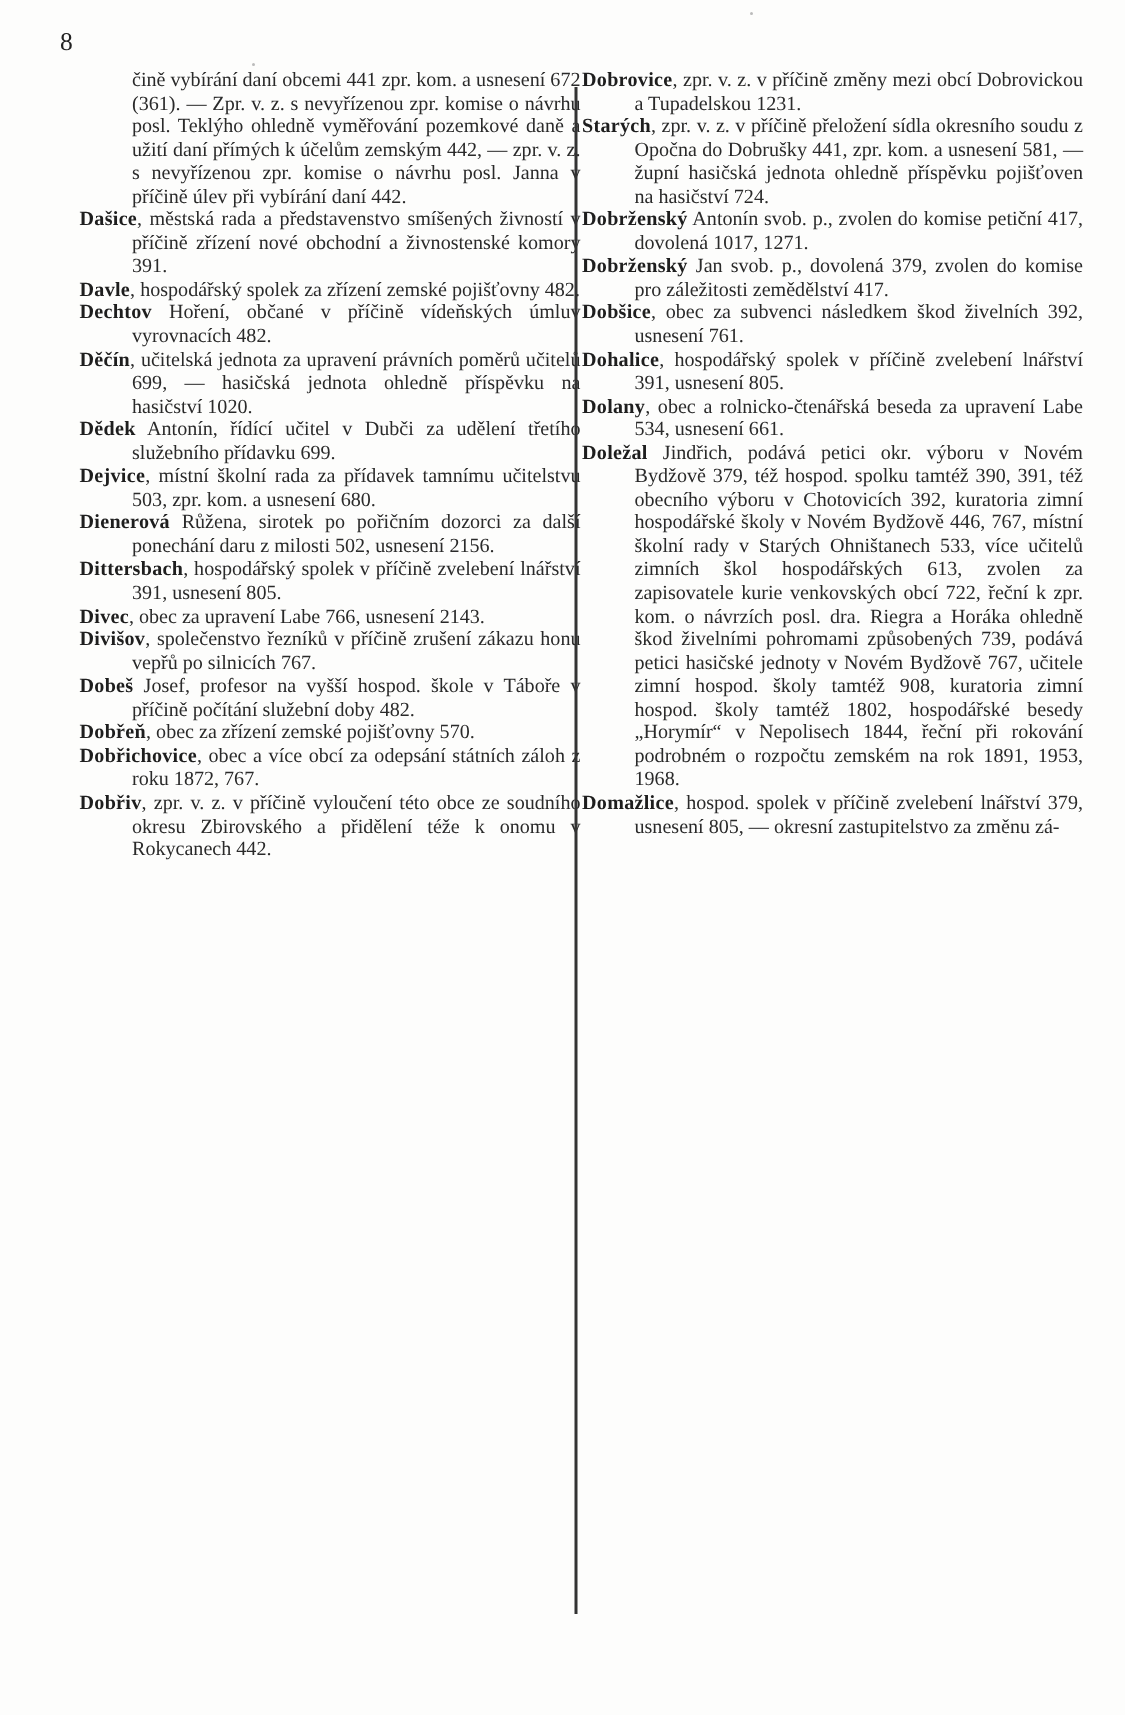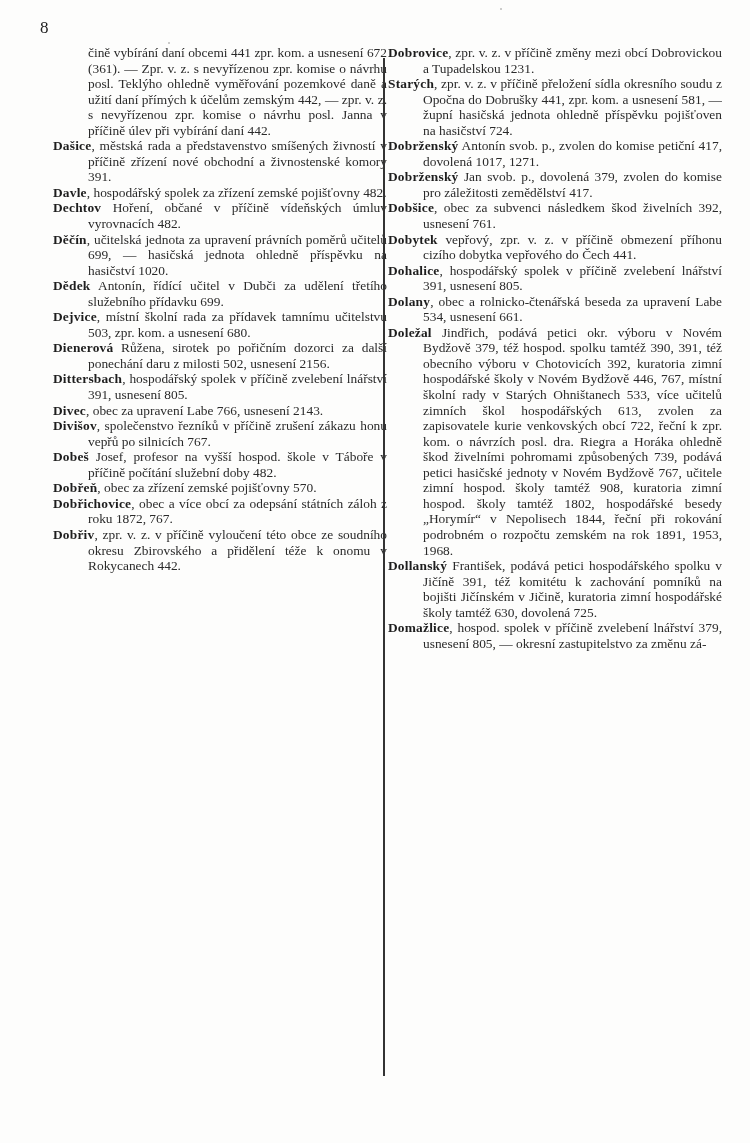--- a/index.html
+++ b/index.html
@@ -59,23 +59,21 @@
 
 <div class="divider"></div>
 
 <div class="col col-right">
   <div id="right-entries">
       <p class="entry"><span class="head">Dobrovice</span><span>, zpr. v. z. v příčině změny mezi obcí Dobrovickou a Tupadelskou 1231.</span></p>
       <p class="entry"><span class="head">Starých</span><span>, zpr. v. z. v příčině přeložení sídla okresního soudu z Opočna do Dobrušky 441, zpr. kom. a usnesení 581, — župní hasičská jednota ohledně příspěvku pojišťoven na hasičství 724.</span></p>
       <p class="entry"><span class="head">Dobrženský</span><span> Antonín svob. p., zvolen do komise petiční 417, dovolená 1017, 1271.</span></p>
       <p class="entry"><span class="head">Dobrženský</span><span> Jan svob. p., dovolená 379, zvolen do komise pro záležitosti zemědělství 417.</span></p>
       <p class="entry"><span class="head">Dobšice</span><span>, obec za subvenci následkem škod živelních 392, usnesení 761.</span></p>
-      <p class="entry"><span class="head">Dobytek</span><span> vepřový, zpr. v. z. v příčině obmezení příhonu cizího dobytka vepřového do Čech 441.</span></p>
       <p class="entry"><span class="head">Dohalice</span><span>, hospodářský spolek v příčině zvelebení lnářství 391, usnesení 805.</span></p>
       <p class="entry"><span class="head">Dolany</span><span>, obec a rolnicko-čtenářská beseda za upravení Labe 534, usnesení 661.</span></p>
       <p class="entry"><span class="head">Doležal</span><span> Jindřich, podává petici okr. výboru v Novém Bydžově 379, též hospod. spolku tamtéž 390, 391, též obecního výboru v Chotovicích 392, kuratoria zimní hospodářské školy v Novém Bydžově 446, 767, místní školní rady v Starých Ohništanech 533, více učitelů zimních škol hospodářských 613, zvolen za zapisovatele kurie venkovských obcí 722, řeční k zpr. kom. o návrzích posl. dra. Riegra a Horáka ohledně škod živelními pohromami způsobených 739, podává petici hasičské jednoty v Novém Bydžově 767, učitele zimní hospod. školy tamtéž 908, kuratoria zimní hospod. školy tamtéž 1802, hospodářské besedy „Horymír“ v Nepolisech 1844, řeční při rokování podrobném o rozpočtu zemském na rok 1891, 1953, 1968.</span></p>
-      <p class="entry"><span class="head">Dollanský</span><span> František, podává petici hospodářského spolku v Jičíně 391, též komitétu k zachování pomníků na bojišti Jičínském v Jičině, kuratoria zimní hospodářské školy tamtéž 630, dovolená 725.</span></p>
       <p class="entry"><span class="head">Domažlice</span><span>, hospod. spolek v příčině zvelebení lnářství 379, usnesení 805, — okresní zastupitelstvo za změnu zá-</span></p>
     </div>
 </div>
 
 <span class="speck" style="left:500px;top:8px"></span>
 <span class="speck" style="left:168px;top:42px"></span>
 
 </body></html>

